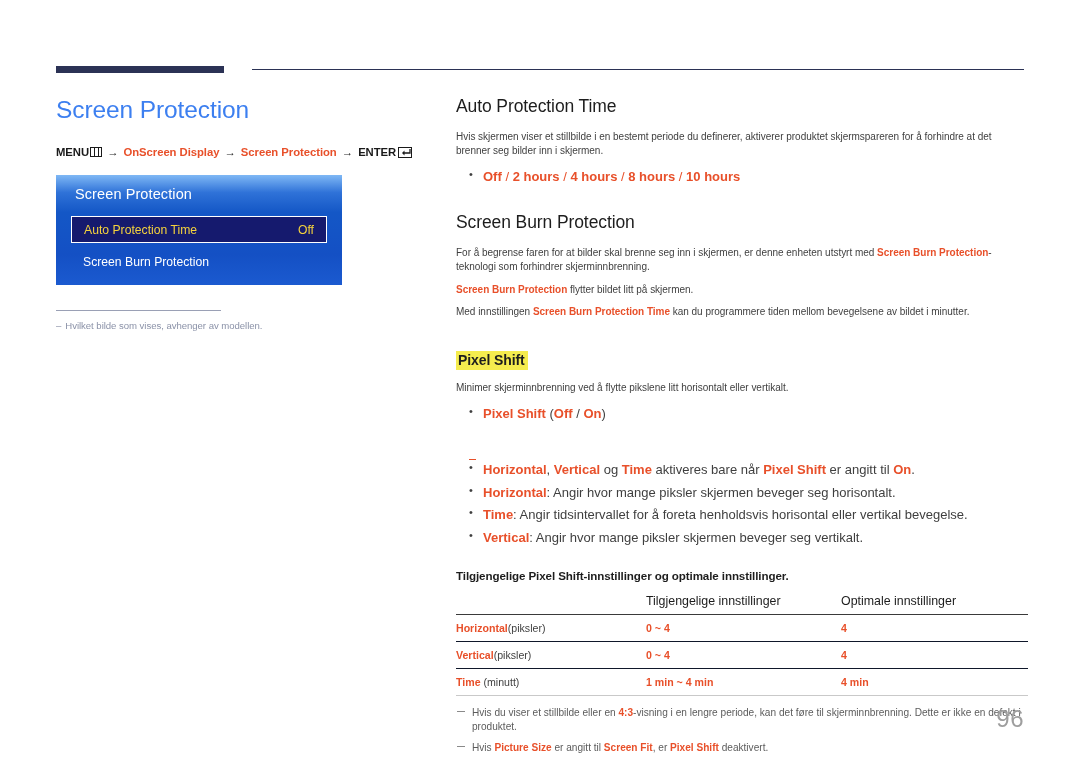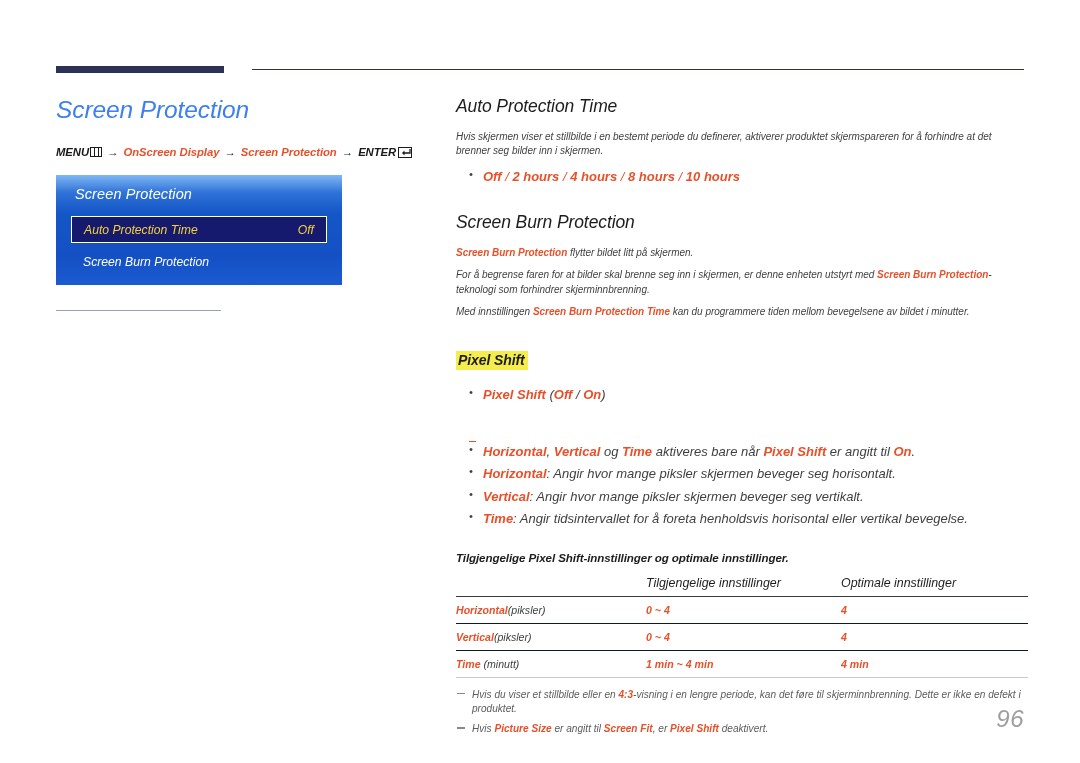--- a/index.html
+++ b/index.html
@@ -29,21 +29,21 @@
   .rule-thin {
     position: absolute; left: 196px; top: 3px;
     width: 772px; height: 1.3px;
     background: #2b3255;
   }
 
   
   .page {
     position: absolute;
     left: 0; top: 0;
-    width: 1080px; height: 763px; font-style: italic;
+    width: 1080px; height: 763px;
   }
 
   
   .col-left {
     position: absolute;
     left: 56px; top: 96px;
     width: 360px;
   }
   .page-title {
     font-size: 24.5px;
@@ -300,43 +300,47 @@
         <span class="label">Auto Protection Time</span>
         <span class="value">Off</span>
       </div>
       <div class="osd-row plain">
         <span class="label">Screen Burn Protection</span>
         <span class="value"></span>
       </div>
     </div>
 
     <div class="left-note-rule"></div>
+    <div class="left-note">
+      <span class="dash">–</span><span>Hvilket bilde som vises, avhenger av modellen.</span>
+    </div>
   </div>
 
   <div class="col-right">
 
     <h2 class="sec">Auto Protection Time</h2>
     <p class="body">Hvis skjermen viser et stillbilde i en bestemt periode du definerer, aktiverer produktet skjermspareren for å forhindre at det brenner seg bilder inn i skjermen.</p>
     <ul class="bullets">
       <li><span class="red">Off</span><span class="redn"> / </span><span class="red">2 hours</span><span class="redn"> / </span><span class="red">4 hours</span><span class="redn"> / </span><span class="red">8 hours</span><span class="redn"> / </span><span class="red">10 hours</span></li>
     </ul>
 
     <h2 class="sec spaced">Screen Burn Protection</h2>
+    <p class="body"><span>For å begrense faren for at bilder skal brenne seg inn i skjermen, er denne enheten utstyrt med </span><span class="red">Screen Burn Protection</span><span>-teknologi som forhindrer skjerminnbrenning.</span></p>
     <p class="body"><span class="red">Screen Burn Protection</span><span> flytter bildet litt på skjermen.</span></p>
-    <p class="body"><span>For å begrense faren for at bilder skal brenne seg inn i skjermen, er denne enheten utstyrt med </span><span class="red">Screen Burn Protection</span><span>-teknologi som forhindrer skjerminnbrenning.</span></p>
     <p class="body"><span>Med innstillingen </span><span class="red">Screen Burn Protection Time</span><span> kan du programmere tiden mellom bevegelsene av bildet i minutter.</span></p>
 
     <h3 class="sub">Pixel Shift</h3>
+    <p class="body">Minimer skjerminnbrenning ved å flytte pikslene litt horisontalt eller vertikalt.</p>
 
     <ul class="bullets">
       <li><span class="red">Pixel Shift</span><span> (</span><span class="red">Off</span><span> / </span><span class="red">On</span><span>)</span></li>
       <li class="subnote"><span class="red">Horizontal</span><span>, </span><span class="red">Vertical</span><span> og </span><span class="red">Time</span><span> aktiveres bare når </span><span class="red">Pixel Shift</span><span> er angitt til </span><span class="red">On</span><span>.</span></li>
       <li><span class="red">Horizontal</span><span>: Angir hvor mange piksler skjermen beveger seg horisontalt.</span></li>
+      <li><span class="red">Time</span><span>: Angir tidsintervallet for å foreta henholdsvis horisontal eller vertikal bevegelse.</span></li>
       <li><span class="red">Vertical</span><span>: Angir hvor mange piksler skjermen beveger seg vertikalt.</span></li>
-      <li><span class="red">Time</span><span>: Angir tidsintervallet for å foreta henholdsvis horisontal eller vertikal bevegelse.</span></li>
     </ul>
 
     <p class="lead">Tilgjengelige Pixel Shift-innstillinger og optimale innstillinger.</p>
 
     <table class="tbl">
       <thead>
         <tr>
           <th class="c0"></th>
           <th class="c1">Tilgjengelige innstillinger</th>
           <th class="c2">Optimale innstillinger</th>

